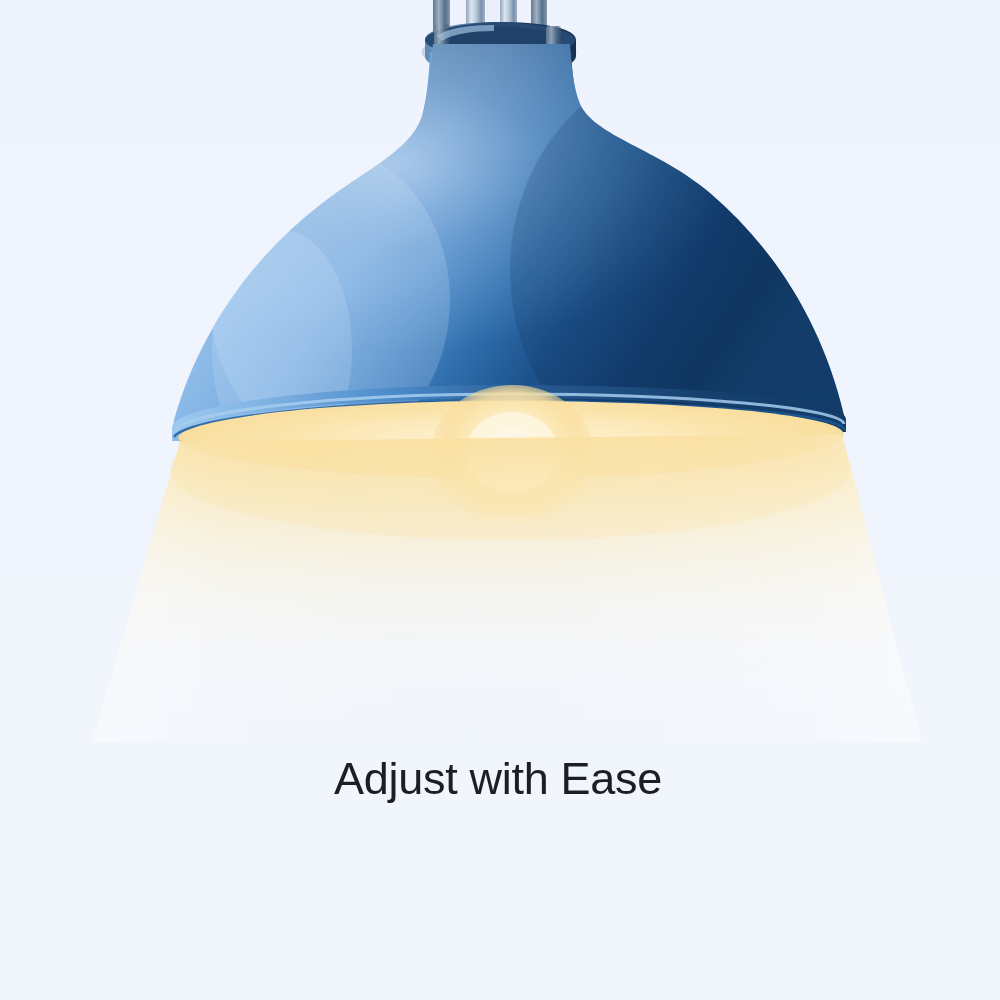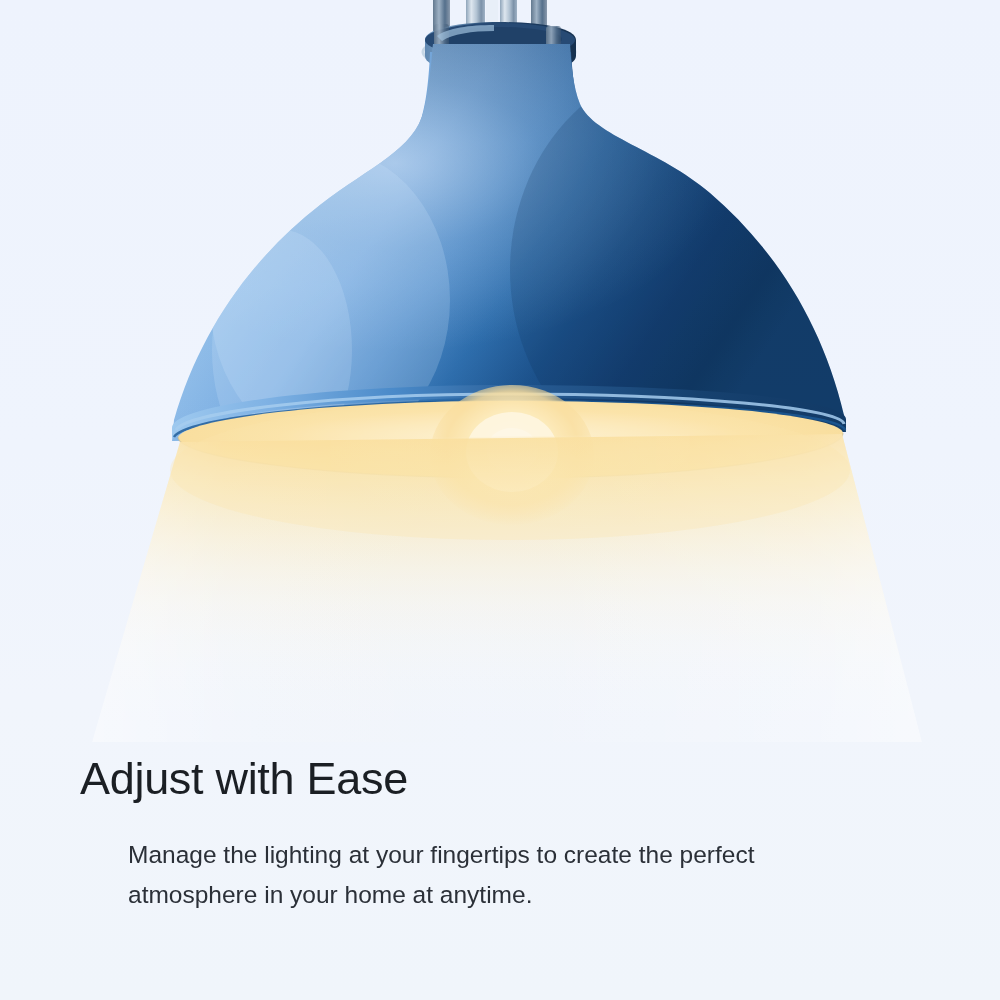--- a/index.html
+++ b/index.html
@@ -36,21 +36,21 @@
     left:0; top:0;
     width:1000px; height:760px;
   }
   .lamp svg { display:block; width:1000px; height:760px; }
 
   
   .caption {
     position:absolute;
     left:0; right:4px;
     top:752px;
-    text-align:left;
+    text-align:center;
     padding:0 80px;
   }
   .caption h1 {
     font-size:45px;
     font-weight:400;
     letter-spacing:-0.3px;
     color:#1b1f24;
     line-height:1.18;
   }
   .caption p {
@@ -299,16 +299,15 @@
         <path d="M180,442 L842,434 L922,742 L92,742 Z" fill="url(#gConeH)"></path>
         <ellipse cx="510" cy="452" rx="180" ry="200" fill="url(#gBeamCore)"></ellipse>
       </g>
 
       <ellipse cx="510" cy="470" rx="340" ry="70" fill="#fbe6ad" opacity="0.30"></ellipse>
     </svg>
   </div>
 
   <div class="caption">
     <h1>Adjust with Ease</h1>
-    <p>Manage the lighting at your fingertips to create the perfect atmosphere in your home at anytime.</p>
   </div>
 
 </div>
 
 </body></html>

